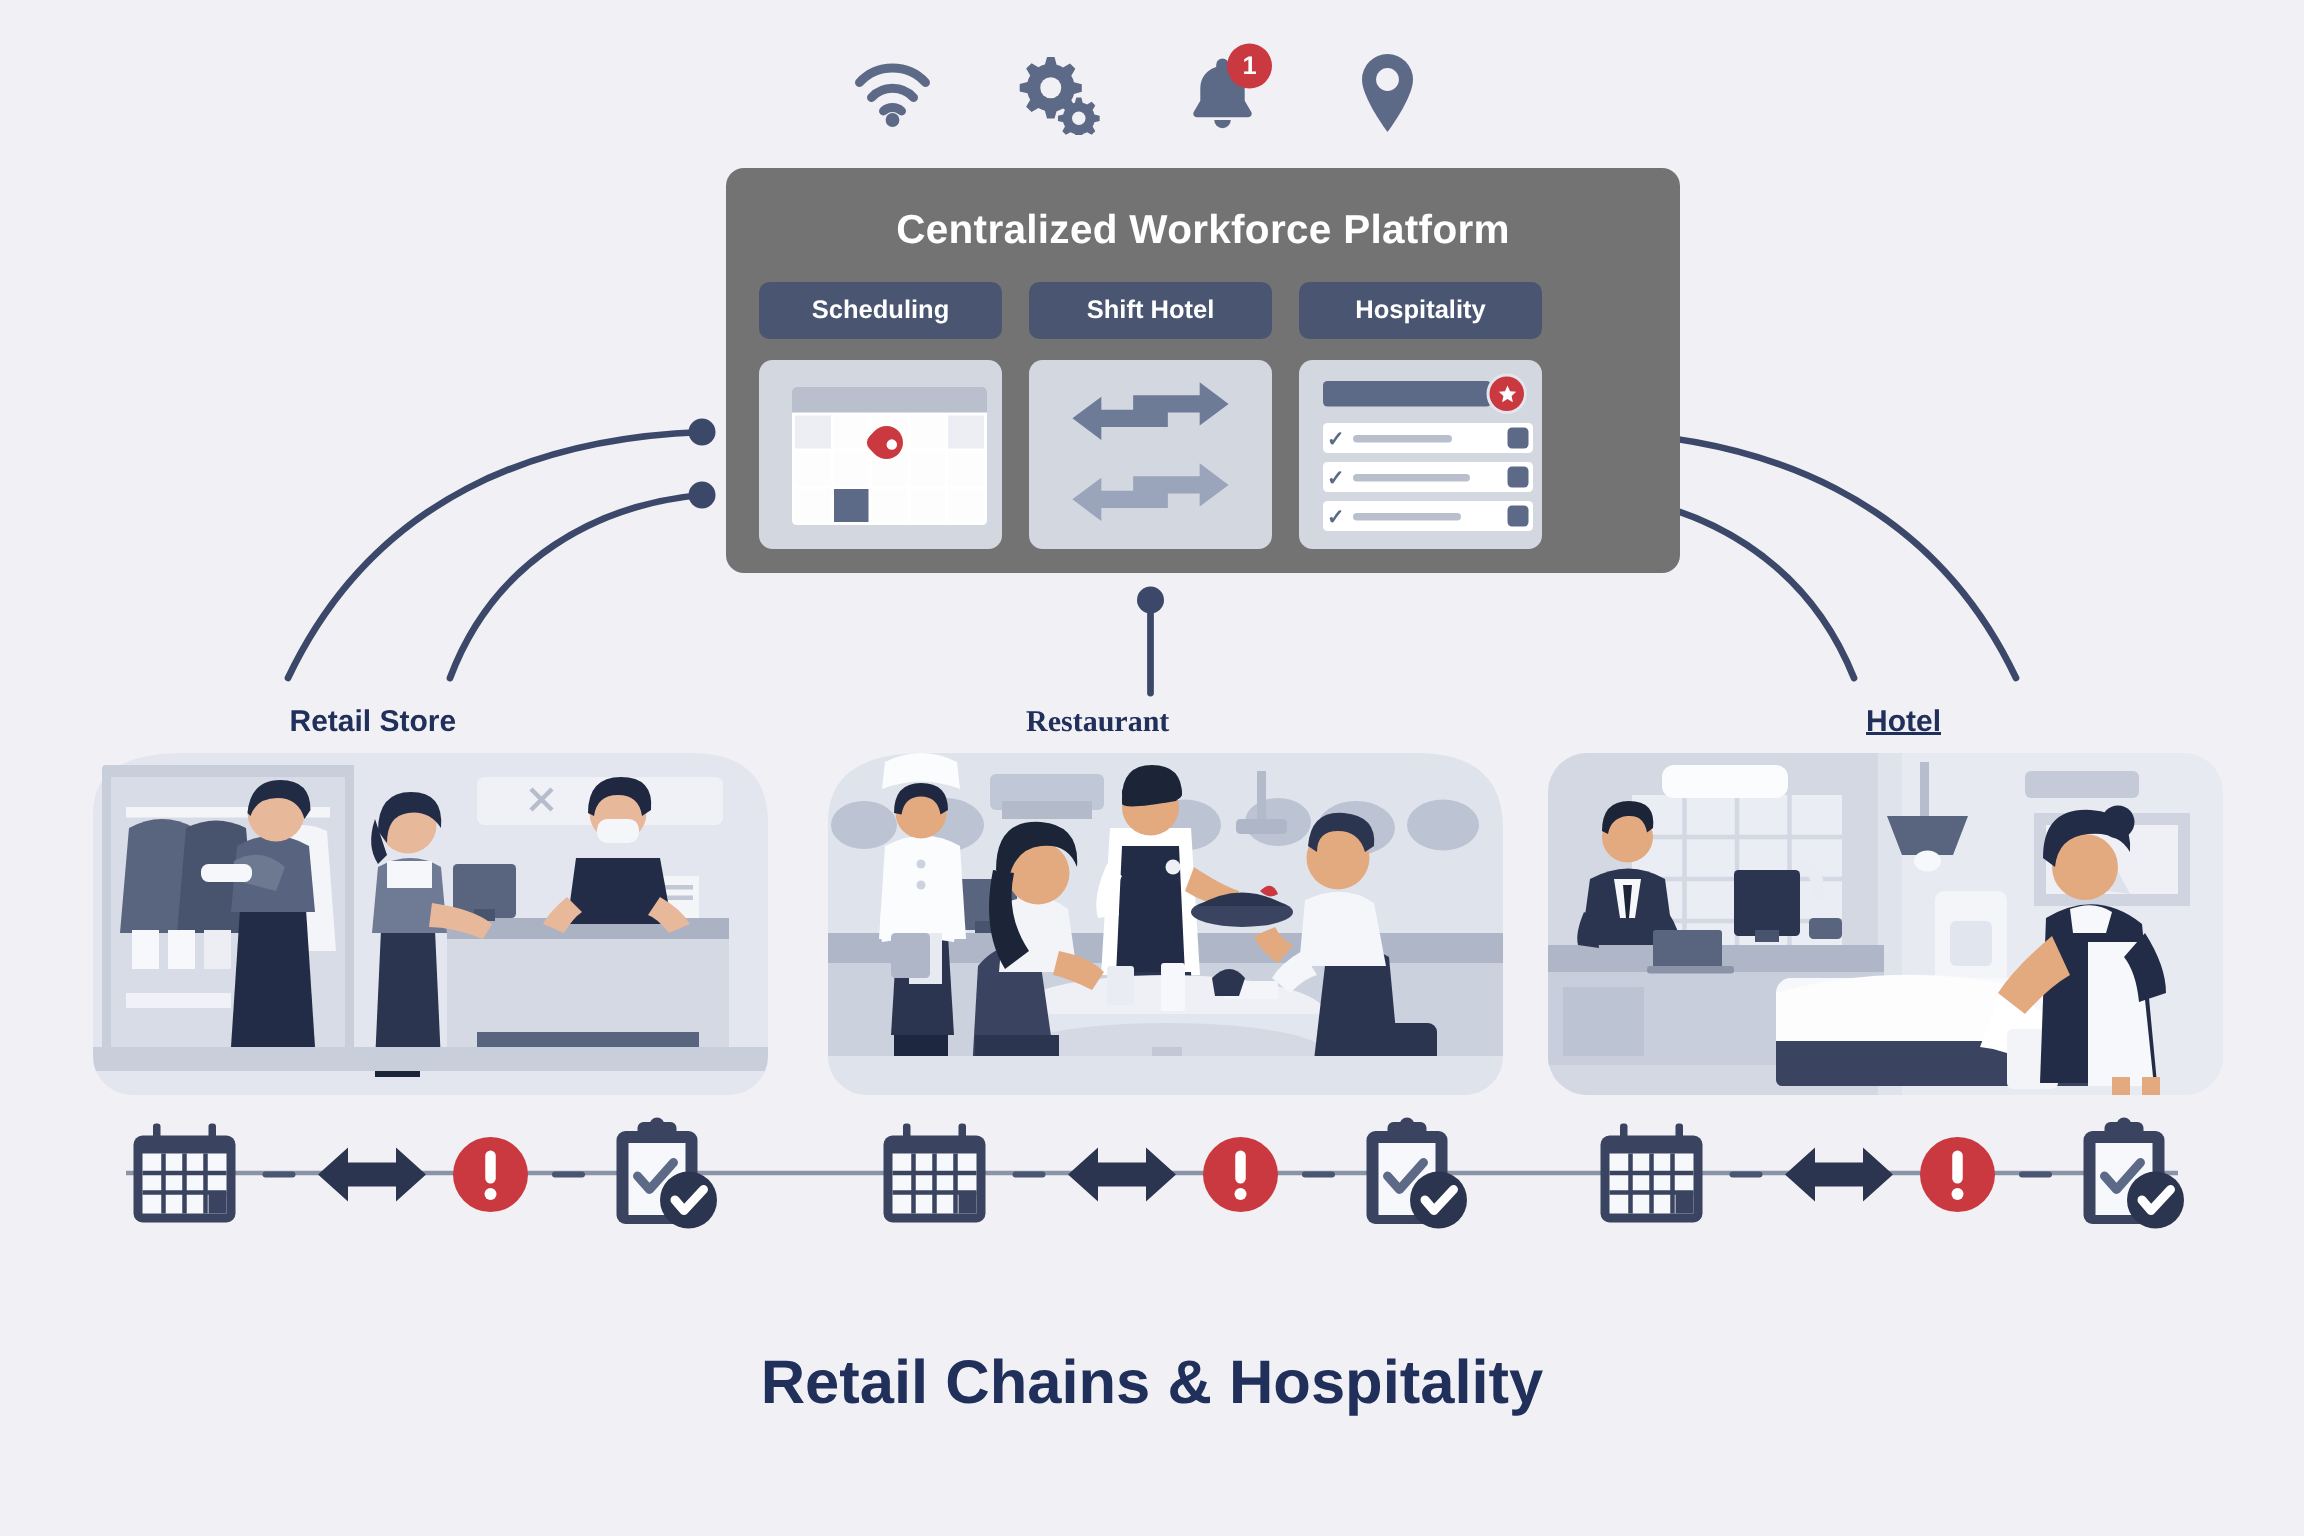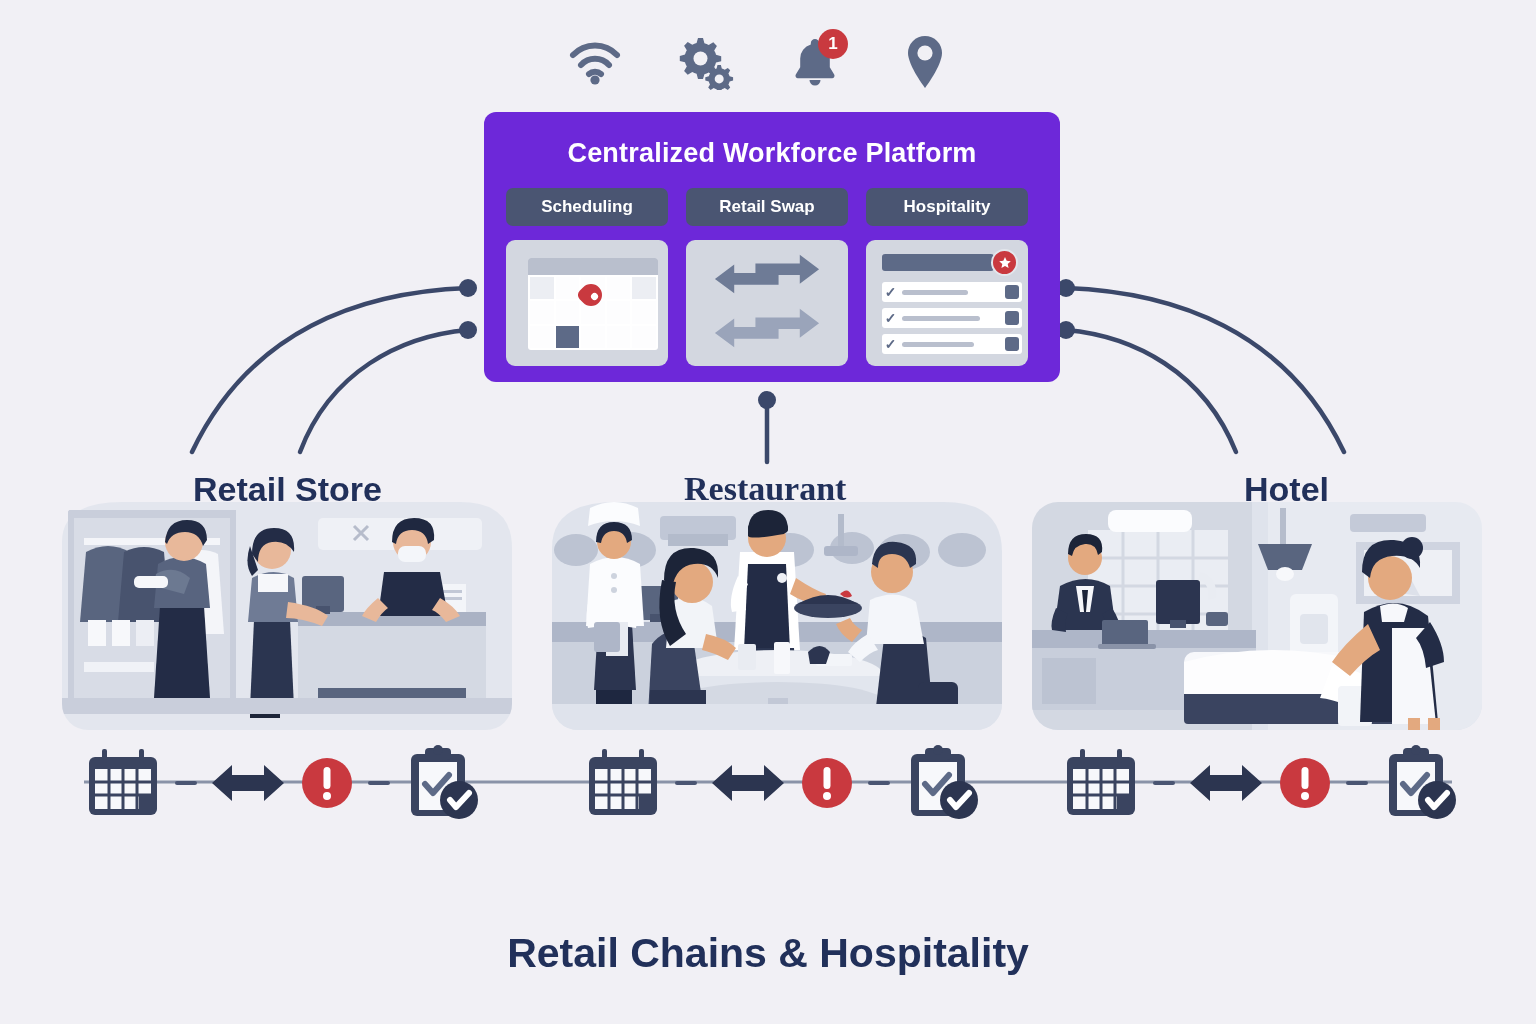--- a/index.html
+++ b/index.html
@@ -18,22 +18,22 @@
   .ic{position:relative;width:70px;height:70px;display:flex;align-items:center;justify-content:center;}
   .badge-num{
     position:absolute;right:2px;top:2px;width:30px;height:30px;border-radius:50%;
     background:#c9393f;color:#fff;font-size:17px;font-weight:bold;
     display:flex;align-items:center;justify-content:center;
     font-family:"Liberation Sans", sans-serif;
   }
 
   
   .platform{
-    left:484px;top:112px;width:576px;height:270px;
-    background:#6d28d9;border-radius:12px;
+    left:484px;top:112px;width:636px;height:270px;
+    background:#737373;border-radius:12px;
   }
   .platform-title{
     position:absolute;left:0;top:26px;width:100%;text-align:center;
     color:#ffffff;font-size:27px;font-weight:bold;letter-spacing:.2px;
   }
   .pill-row{position:absolute;left:22px;top:76px;width:522px;display:flex;gap:18px;}
   .pill{
     flex:1;height:38px;border-radius:7px;background:#4a5572;
     display:flex;align-items:center;justify-content:center;
     color:#fff;font-size:17px;font-weight:bold;
@@ -73,34 +73,34 @@
   }
   .att-check{width:17px;text-align:center;color:#5d6a87;font-size:14px;font-weight:bold;line-height:1;}
   .att-line{height:5px;border-radius:3px;background:#b9bfcd;margin-left:3px;}
   .att-sq{position:absolute;right:3px;top:3px;width:14px;height:14px;border-radius:3px;background:#5d6a87;}
 
   
   .links{left:0;top:0;width:1536px;height:1024px;pointer-events:none;}
 
   
   .scene-label{
-    color:#21305a;font-size:34px;font-weight:bold;white-space:nowrap;
+    color:#21305a;font-size:20px;font-weight:bold;white-space:nowrap;
   }
 
   
   .scene{border-radius:26px;overflow:hidden;}
 
   
   .strip{left:0;top:735px;width:1536px;height:95px;}
   .grp{position:absolute;top:0;height:95px;display:flex;align-items:center;gap:13px;}
   .dash{width:22px;height:4px;background:#4a5572;border-radius:2px;}
 
   .footer{
     left:0;top:898px;width:1536px;text-align:center;
-    color:#21305a;font-size:41px;font-weight:bold;margin-top:32px;
+    color:#21305a;font-size:41px;font-weight:bold;
   }
 </style>
 </head>
 <body>
 
 <div class="stage">
 
   <div class="abs icon-row">
 
     <div class="ic">
@@ -158,21 +158,21 @@
       <circle cx="1066" cy="330" r="9"></circle>
       <circle cx="767" cy="400" r="9"></circle>
     </g>
   </svg>
 
   <div class="abs platform">
     <div class="platform-title">Centralized Workforce Platform</div>
 
     <div class="pill-row">
       <div class="pill">Scheduling</div>
-      <div class="pill">Retail Swap</div>
+      <div class="pill">Shift Hotel</div>
       <div class="pill">Hospitality</div>
     </div>
 
     <div class="panel-row">
 
       <div class="panel">
         <div class="cal">
           <div class="cal-head"></div>
           <div class="cal-grid">
             <div class="cal-cell dim"></div>

